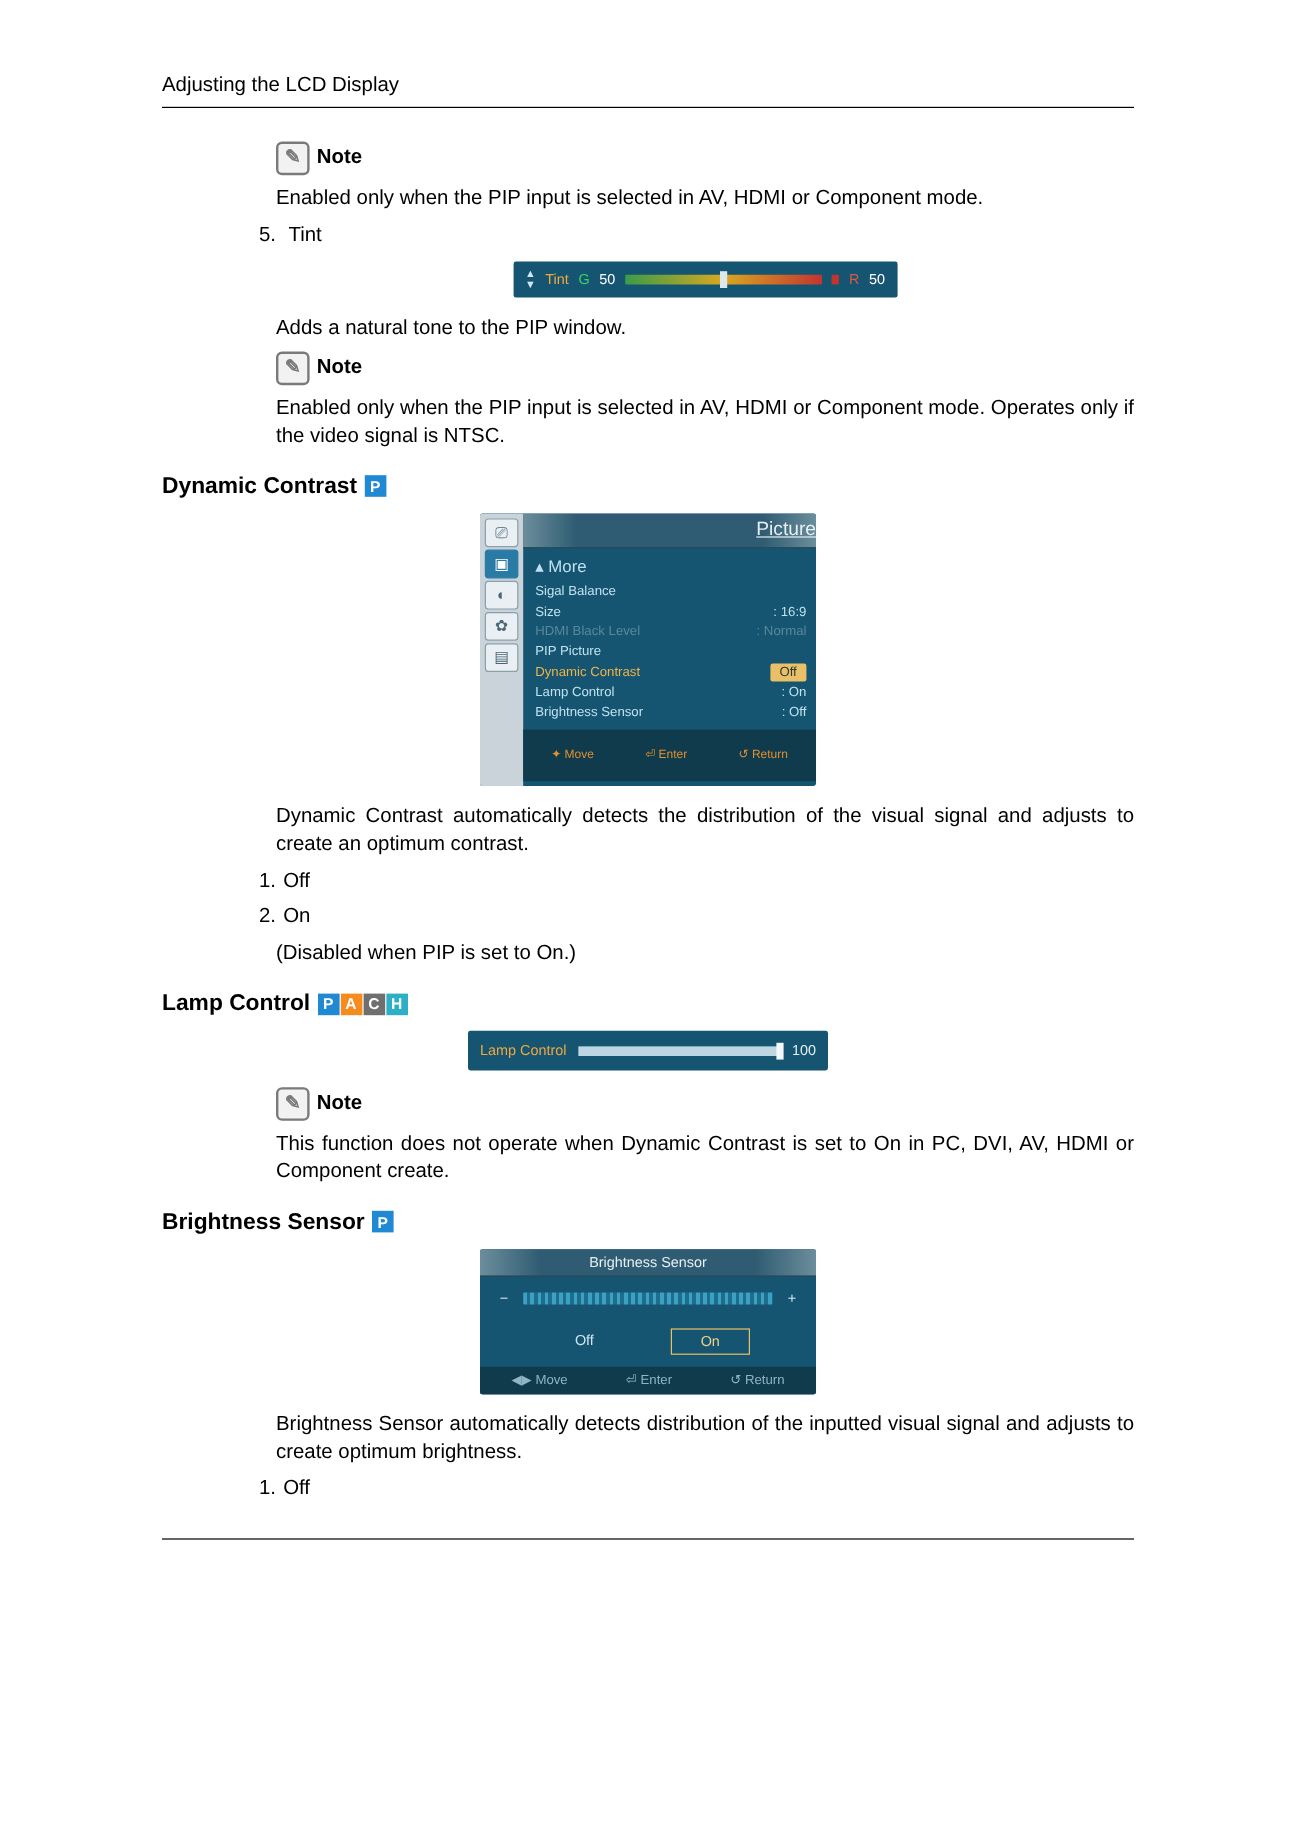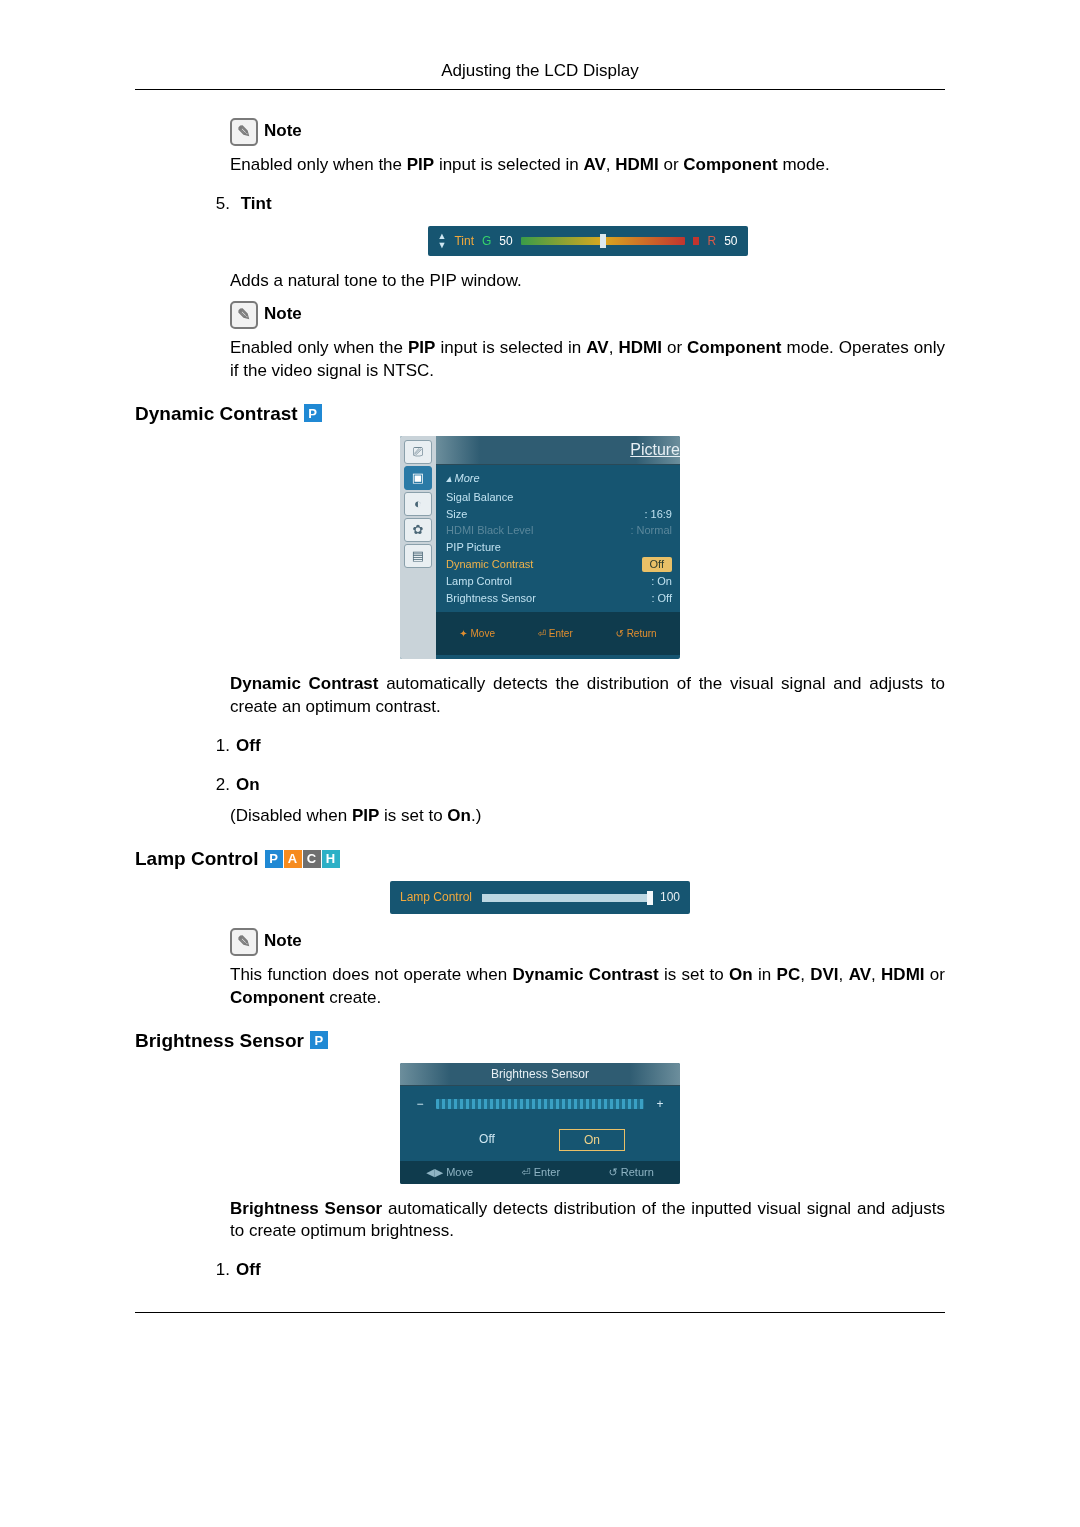--- a/index.html
+++ b/index.html
@@ -10,21 +10,20 @@
     color: #000;
     line-height: 1.35;
   }
   .page {
     width: 1080px;
     margin: 0 auto;
     padding: 60px 135px 60px 135px;
     box-sizing: border-box;
   }
   .top-title {
-    text-align: center;
     font-size: 17px;
     margin-bottom: 4px;
   }
   hr.rule {
     border: none;
     border-top: 1px solid #000;
     margin: 6px 0 28px 0;
   }
   hr.bottom-rule {
     border: none;
@@ -47,21 +46,21 @@
     align-items: center;
     justify-content: center;
     margin-right: 6px;
     color: #7a7a7a;
     font-weight: bold;
     font-size: 16px;
     background: #f2f2f2;
   }
   .note-label { font-weight: bold; }
   .body-text { margin: 8px 0; text-align: justify; }
-  .list-line { margin: 16px 0 6px -24px; }
+  .list-line { margin: 0 0 6px -24px; }
   .list-num { display:inline-block; width:24px; text-align:right; margin-right:6px; }
   .section-head {
     font-weight: bold;
     font-size: 19px;
     margin: 18px 0 8px 0;
     display:flex;
     align-items:center;
   }
   .mode-badges { display:inline-flex; margin-left:6px; }
   .badge {
@@ -120,21 +119,21 @@
     text-align:right;font-size:16px;color:#e7eff4;
     background:linear-gradient(90deg,#6c8e9c 0%,#2f5c72 18%,#2f5c72 82%,#6c8e9c 100%);
     margin:-6px -8px 6px -10px;padding:3px 0;border-bottom:1px solid #2a4957;
     text-decoration:underline;
   }
   .pm-row{display:flex;justify-content:space-between;font-size:11px;color:#bfe1f0;margin:2px 0;}
   .pm-row .k{min-width:120px;}
   .pm-row.sel .k{color:#f0b24a;}
   .pm-row.sel .v{background:#e9c067;color:#2b3a2b;padding:0 8px;border-radius:2px;}
   .pm-row.dim{color:#5a879b;}
-  .pm-more{color:#bfe1f0;font-size:11px;margin-bottom:4px;font-style:italic;}
+  .pm-more{color:#bfe1f0;font-size:14px;margin-bottom:4px;}
   .pm-foot{
     background:#0f3b4d;color:#e28f2f;font-size:10px;
     display:flex;justify-content:space-around;padding:15px 2px;margin:6px -8px -0px -10px;
   }
   
   .lamp-osd{
     width:280px;padding:8px 10px;display:flex;align-items:center;gap:10px;
   }
   .lamp-label{color:#f2a93c;}
   .lamp-track{flex:1;height:8px;background:#2d728c;position:relative;border-radius:1px;}
@@ -157,21 +156,21 @@
     background:repeating-linear-gradient(90deg,#3aa0c4 0 3px,#1e6d8b 3px 6px);
     border-radius:1px;
   }
   .bs-opts{display:flex;justify-content:center;gap:40px;padding:6px 0 10px;}
   .bs-opt{padding:2px 24px;color:#cfe7f2;font-size:12px;}
   .bs-opt.on{border:1px solid #e9c067;color:#f0d38a;}
   .bs-foot{
     background:#0f3b4d;color:#8fb4c4;font-size:11px;
     display:flex;justify-content:space-around;padding:4px 2px;
   }
-  b{font-weight:bold;}
+  b{font-weight:normal;}
 </style>
 </head>
 <body>
 
 <div class="page">
 
   <div class="top-title">Adjusting the LCD Display</div>
   <hr class="rule">
 
   <div class="indent-block">

